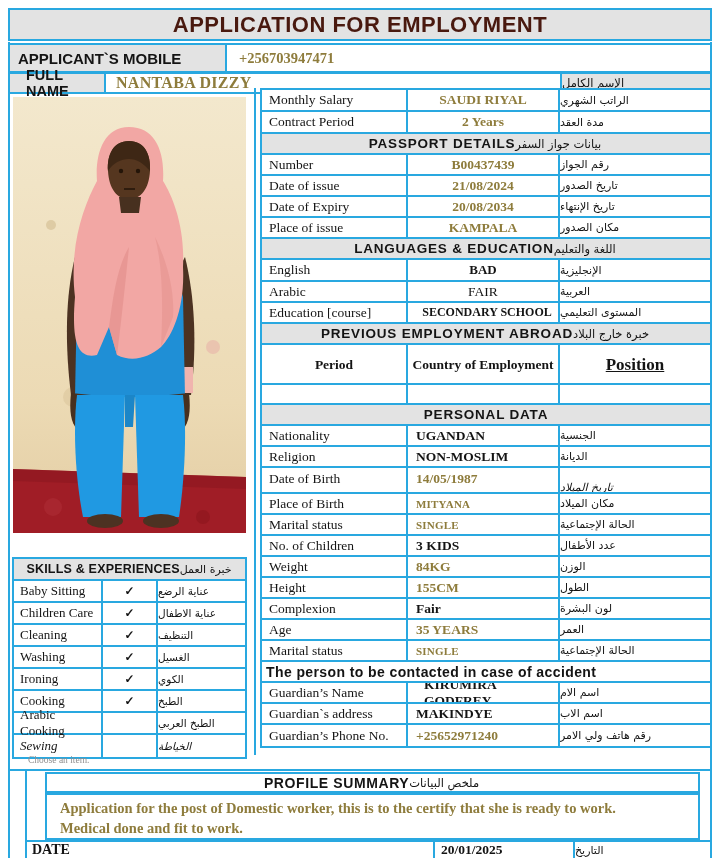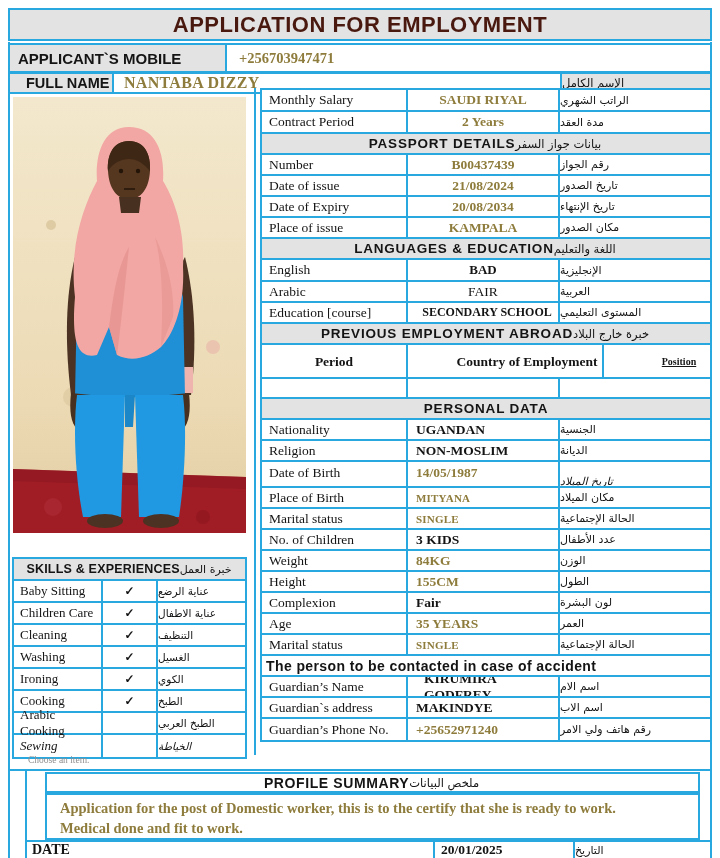--- a/index.html
+++ b/index.html
@@ -27,37 +27,37 @@
   
   .mobile-row{left:8px;top:43px;width:704px;height:30px;border:2px solid var(--border);display:flex;}
   .mobile-label{width:217px;background:var(--hdr-bg);border-right:2px solid var(--border);
     display:flex;align-items:center;padding-left:8px;box-sizing:border-box;
     font-family:"Liberation Sans",sans-serif;font-weight:800;font-size:15px;}
   .mobile-value{flex:1;display:flex;align-items:center;padding-left:12px;
     font-weight:bold;font-size:14.5px;color:var(--gold);}
 
   
   .name-row{left:8px;top:72px;width:704px;height:22px;border:2px solid var(--border);display:flex;}
-  .name-label{width:104px;background:var(--hdr-bg);border-right:2px solid var(--border);
+  .name-label{width:96px;background:var(--hdr-bg);border-right:2px solid var(--border);
     display:flex;align-items:center;padding-left:16px;box-sizing:border-box;
     font-family:"Liberation Sans",sans-serif;font-weight:800;font-size:14.5px;}
   .name-value{flex:1;display:flex;align-items:center;padding-left:10px;
     font-weight:bold;font-size:16px;color:var(--gold);letter-spacing:.3px;}
   .name-ar{width:150px;background:var(--hdr-bg);border-left:2px solid var(--border);
     display:flex;align-items:center;justify-content:flex-end;padding-right:8px;box-sizing:border-box;
     font-family:"DejaVu Sans",sans-serif;font-size:11.5px;direction:rtl;}
 
   
   .photo-cell{left:13px;top:97px;width:233px;height:436px;}
 
   
   .itable{left:260px;top:88px;width:452px;border:2px solid var(--border);background:#fff;}
   .row{display:flex;height:21px;border-bottom:2px solid var(--border);box-sizing:border-box;}
   .row:last-child{border-bottom:none;}
-  .h22{height:22px;justify-content:flex-end;} .h26{height:26px;} .h34{height:34px;gap:44px;} .h20{height:20px;}
+  .h22{height:22px;justify-content:flex-end;} .h26{height:26px;} .h34{height:40px;} .h20{height:20px;}
   .c{box-sizing:border-box;display:flex;align-items:center;overflow:hidden;}
   .c1{width:146px;border-right:2px solid var(--border);padding-left:7px;font-size:13.5px;}
   .c2{width:152px;border-right:2px solid var(--border);padding:0 4px;}
   .c3{flex:1;justify-content:flex-end;padding-right:8px;direction:rtl;
       font-family:"DejaVu Sans",sans-serif;font-size:11px;}
   .hdr{display:flex;align-items:center;justify-content:center;background:var(--hdr-bg);
     height:21px;border-bottom:2px solid var(--border);box-sizing:border-box;
     font-family:"Liberation Sans",sans-serif;font-weight:800;font-size:13.5px;letter-spacing:.8px;}
   .hdr .ar-bit{font-family:"DejaVu Sans",sans-serif;font-weight:normal;font-size:11.5px;
     letter-spacing:0;margin-right:2px;}
@@ -245,21 +245,21 @@
       <div class="c c3">المستوى التعليمي</div>
     </div>
 
     <div class="hdr">
       <span>PREVIOUS EMPLOYMENT ABROAD</span>
       <span class="ar-bit">خبرة خارج البلاد</span>
     </div>
     <div class="row h34">
       <div class="c c1 pcol" style="padding-left:0;">Period</div>
       <div class="c c2 pcol">Country of Employment</div>
-      <div class="c c3 pcol" style="direction:ltr;justify-content:center;font-family:'Liberation Serif',serif;font-size:10px;padding-right:0;text-decoration:underline;">Position</div>
+      <div class="c c3 pcol" style="direction:ltr;justify-content:center;font-family:'Liberation Serif',serif;font-size:17px;padding-right:0;text-decoration:underline;">Position</div>
     </div>
     <div class="row h20">
       <div class="c c1"></div>
       <div class="c c2"></div>
       <div class="c c3"></div>
     </div>
 
     <div class="hdr">
       <span>PERSONAL DATA</span>
     </div>

